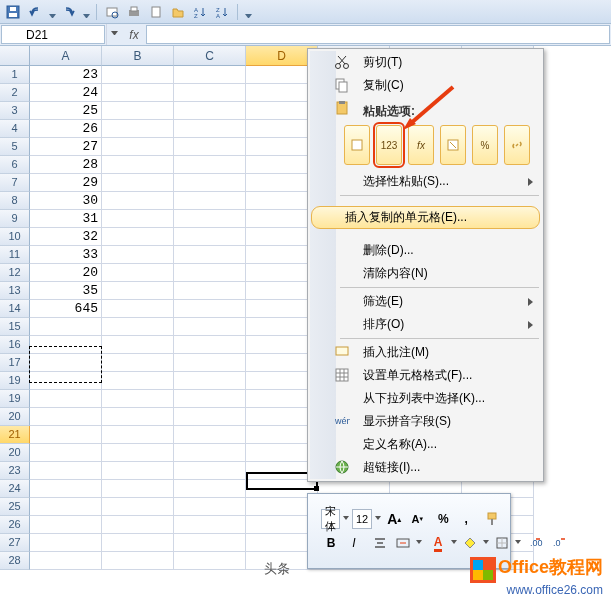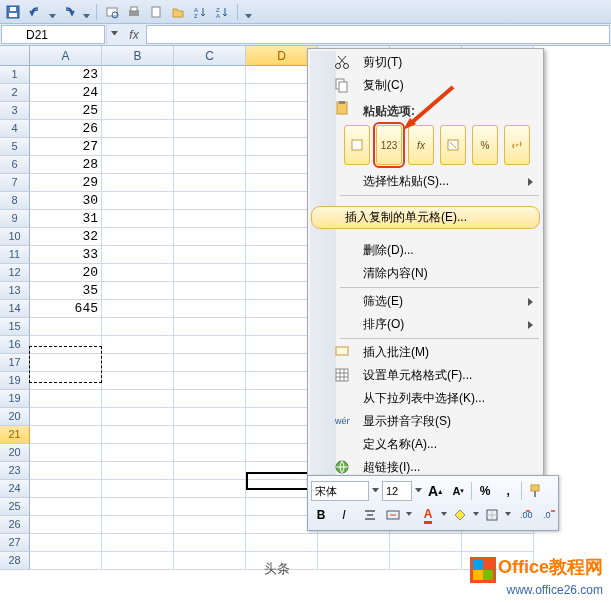--- a/index.html
+++ b/index.html
@@ -45,21 +45,21 @@
 .ctx-icon { position:absolute; left:5px; top:3px; width:16px; height:16px; z-index:3; }
 .ctx-label { font-weight:bold; color:#333;align-items:flex-end; }
 .paste-opts { position:relative; padding:5px 4px 5px 34px; display:flex; gap:6px; z-index:2; }
 .popt { width:26px; height:40px; background:linear-gradient(#fffde8,#ffe9a3); border:1px solid #e8b44d; border-radius:3px; display:flex; align-items:center; justify-content:center; font-size:10px; font-family:Arial; color:#6a4a10; }
 .popt-sel { outline:2px solid #e73c0f; outline-offset:1px; }
 
 
 .arrow { position:absolute; left:398px; top:82px; width:60px; height:50px; z-index:20; pointer-events:none; }
 
 
-.minitb { position:absolute; left:307px; top:475px; width:252px; background:linear-gradient(#fafcff,#e4ecf6); border:1px solid #96a8bd; box-shadow:1px 1px 3px rgba(0,0,0,.25); padding:3px; }
+.minitb { position:absolute; left:307px; top:493px; width:204px; background:linear-gradient(#fafcff,#e4ecf6); border:1px solid #96a8bd; box-shadow:1px 1px 3px rgba(0,0,0,.25); padding:13px; }
 .minitb-row { display:flex; align-items:center; gap:3px; height:24px; }
 .minitb-btn { min-width:20px; height:20px; display:flex; align-items:center; justify-content:center; border:1px solid transparent; border-radius:2px; padding:0 2px; font-family:Arial; font-size:12px; }
 .minitb-sep { width:1px; height:18px; background:#b8c6d8; }
 .fontbox { width:58px; height:20px; border:1px solid #abb8c9; background:#fff; padding:0 3px; display:flex; align-items:center; font-size:11px; }
 .sizebox { width:30px; height:20px; border:1px solid #abb8c9; background:#fff; padding:0 3px; display:flex; align-items:center; font-size:11px; }
 .dd-tri { width:7px; height:7px; display:inline-block; }
 .dd-tri::after { content:""; display:block; border-left:3px solid transparent; border-right:3px solid transparent; border-top:4px solid #555; }
 
 
 .wm { position:absolute; right:8px; bottom:6px; text-align:right; font-family:Arial; z-index:5; }

